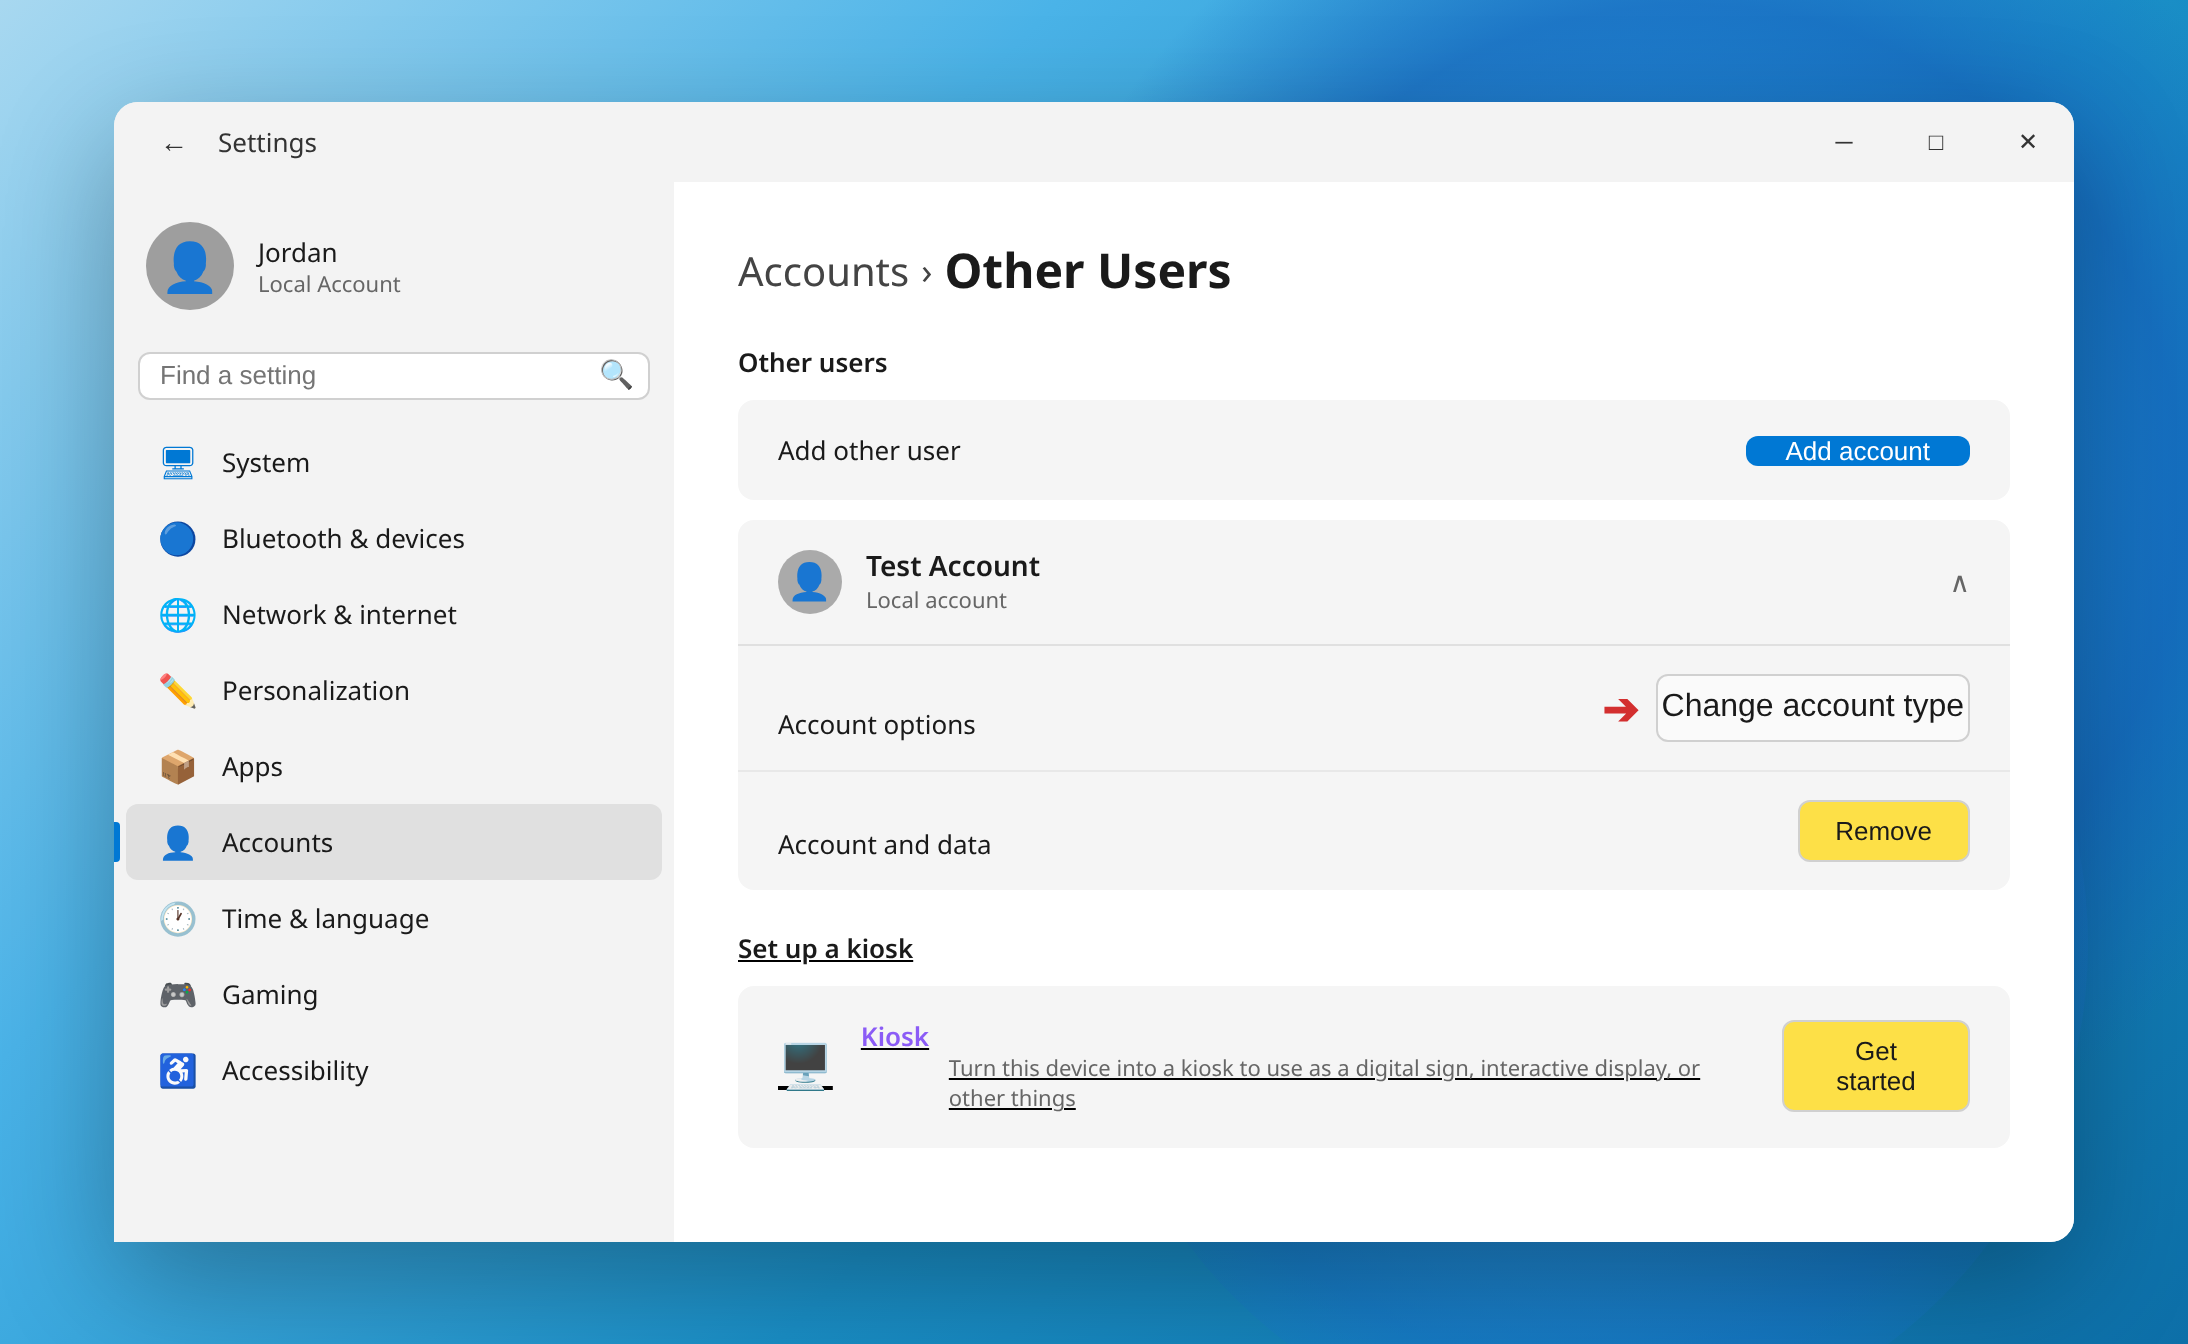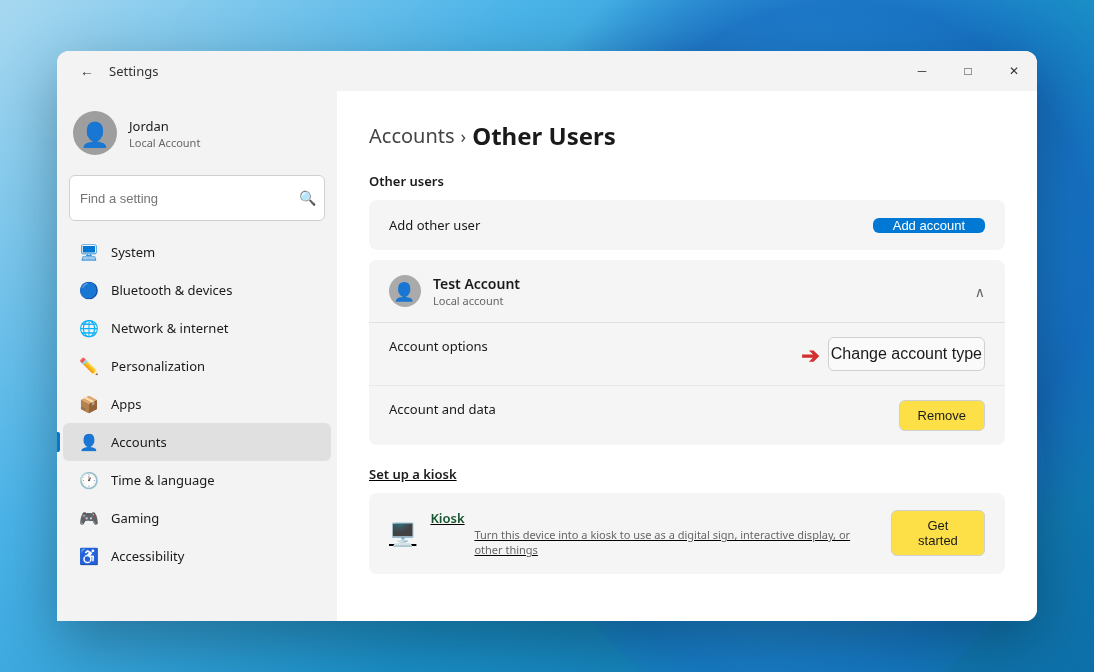--- a/index.html
+++ b/index.html
@@ -139,21 +139,21 @@
     .user-type {
       font-size: 11px;
       color: #666;
     }
     .search-box {
       margin: 0 12px 12px;
       position: relative;
     }
     .search-input {
       width: 100%;
-      height: 46px;
+      height: 24px;
       border: 1px solid #d0d0d0;
       border-radius: 6px;
       padding: 0 32px 0 10px;
       font-size: 13px;
       background: white;
       outline: none;
       color: #4c1d95;
     }
     .search-icon-btn {
       position: absolute;
@@ -330,21 +330,21 @@
     }
     .chevron-icon {
       font-size: 14px;
       color: #666;
     }
     .user-card-body {
       border-top: 1px solid #e0e0e0;
     }
     .option-row {
       display: flex;
-      align-items: flex-start;
+      align-items: flex-end;
       justify-content: space-between;
       padding: 14px 20px;
       border-bottom: 1px solid #e8e8e8;
     }
     .option-row:last-child { border-bottom: none; }
     .option-label {
       font-size: 13px;
       color: #1a1a1a;
     }
     .arrow-indicator {
@@ -370,21 +370,21 @@
     .kiosk-icon {
       font-size: 22px;
       color: #444;
       width: 28px;
       text-align: center;
     }
     .kiosk-text {}
     .kiosk-title {
       font-size: 13px;
       font-weight: 600;
-      color: #14532d;
+      color: #8b5cf6;
     }
     .kiosk-desc {
       font-size: 11px;
       color: #666;
       line-height: 1.4;
       max-width: 480px;
       margin-left: 44px;
     }
     .kiosk-btn-wrap {
       margin-left: auto;

